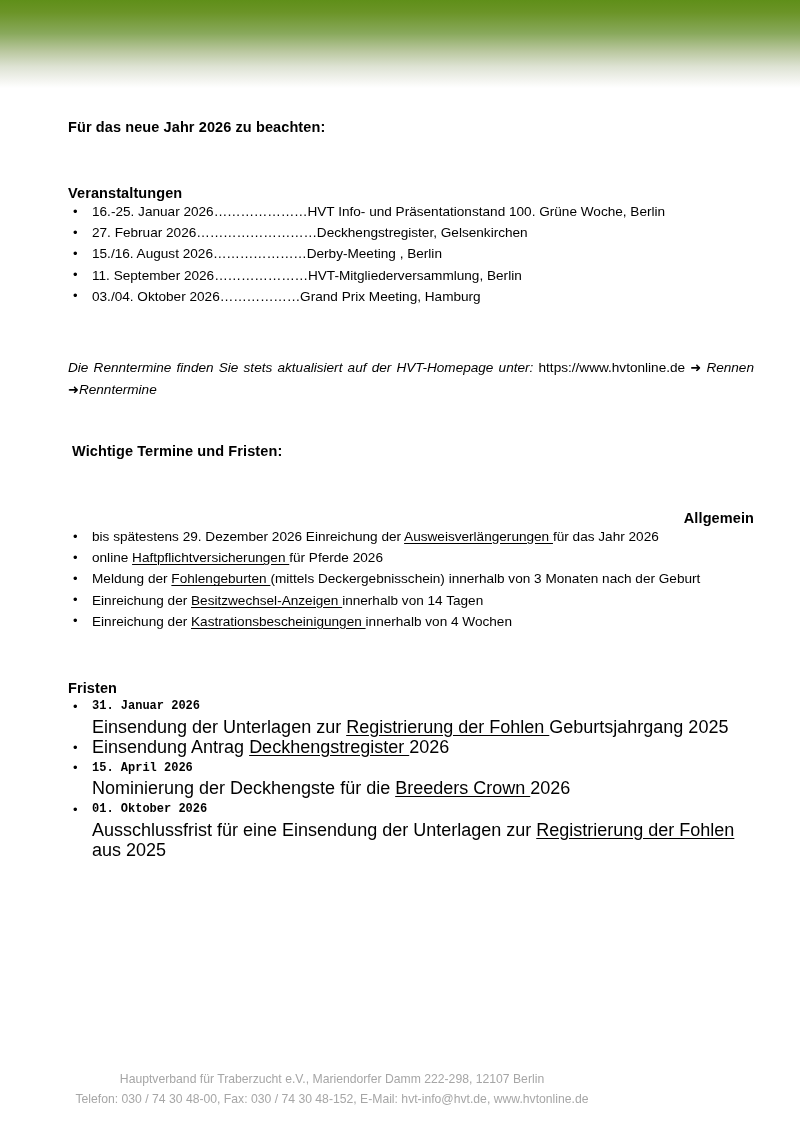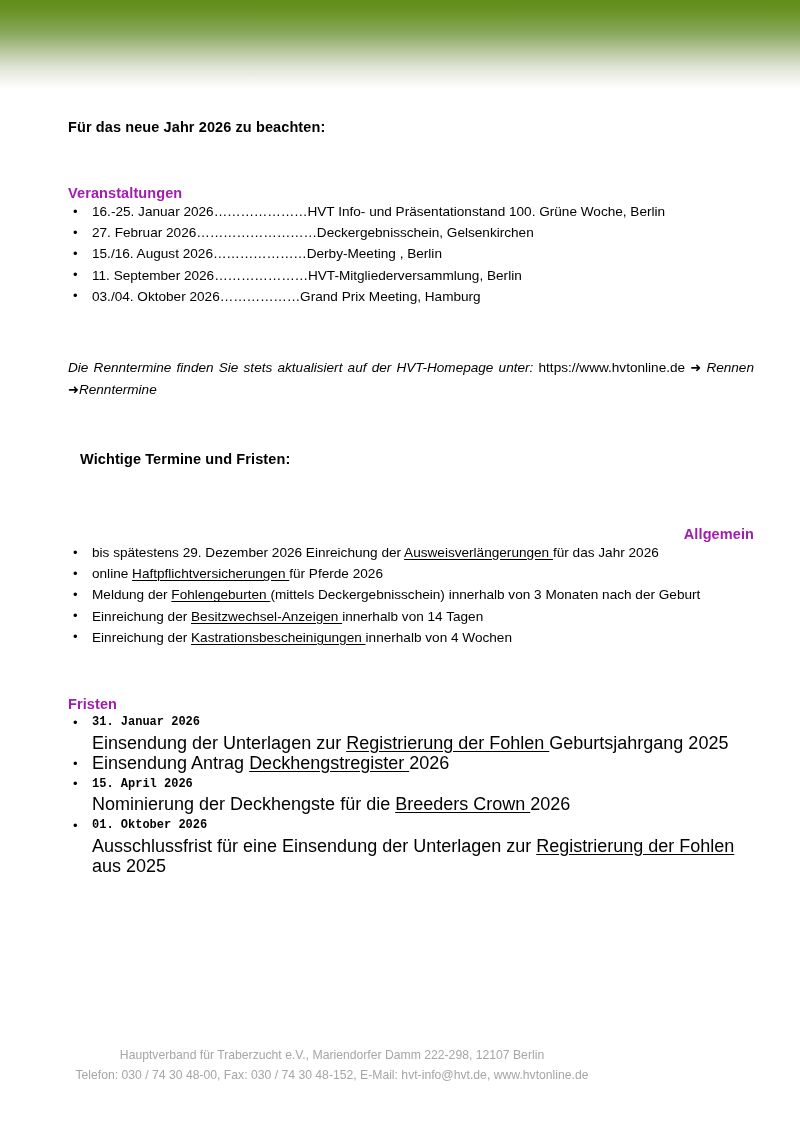--- a/index.html
+++ b/index.html
@@ -44,34 +44,34 @@
   }
 
   .doc-title {
     font-size: 14.5px;
     font-weight: bold;
     letter-spacing: 0.1px;
     margin: 31px 0 0 0;
   }
 
   .section-heading {
-    color: #a21caf;
+    color: #000000;
     font-size: 14.5px;
     font-weight: bold;
     letter-spacing: 0.1px;
   }
   .sh-veranstaltungen { margin: 50px 0 0 0; }
   .sh-allgemein       { margin: 0; text-align: right; }
   .sh-fristen         { margin: 0; }
 
   .block-title {
     font-size: 14.5px;
     font-weight: bold;
     letter-spacing: 0.1px;
-    margin: 12px;
+    margin: 4px;
   }
 
   
   ul.bullets {
     list-style: none;
     margin: 0;
     padding: 0;
   }
   ul.bullets > li {
     position: relative;
@@ -134,21 +134,21 @@
   
   .gap-note     { height: 50px; }
   .gap-wichtige { height: 39px; }
   .gap-allgemein{ height: 47px; }
   .gap-fristen  { height: 48px; }
 
   
   .footer {
     position: absolute;
     left: 0;
-    top: 1046px;
+    top: 1070px;
     width: 664px;
     text-align: center;
     color: #a6a6a6;
     font-size: 12.2px;
     line-height: 19.5px;
   }
 </style>
 </head>
 <body>
 
@@ -158,21 +158,21 @@
 
   <h1 class="doc-title">Für das neue Jahr 2026 zu beachten:</h1>
 
   <h2 class="section-heading sh-veranstaltungen">Veranstaltungen</h2>
 
   <ul class="bullets list-events">
     <li>
       <span>16.-25. Januar 2026</span><span class="dots">…………………</span><span>HVT Info- und Präsentationstand 100. Grüne Woche, Berlin</span>
     </li>
     <li>
-      <span>27. Februar 2026</span><span class="dots">………………………</span><span>Deckergebnisschein, Gelsenkirchen</span>
+      <span>27. Februar 2026</span><span class="dots">………………………</span><span>Deckhengstregister, Gelsenkirchen</span>
     </li>
     <li>
       <span>15./16. August 2026</span><span class="dots">…………………</span><span>Derby-Meeting , Berlin</span>
     </li>
     <li>
       <span>11. September 2026</span><span class="dots">…………………</span><span>HVT-Mitgliederversammlung, Berlin</span>
     </li>
     <li>
       <span>03./04. Oktober 2026</span><span class="dots">………………</span><span>Grand Prix Meeting, Hamburg</span>
     </li>

